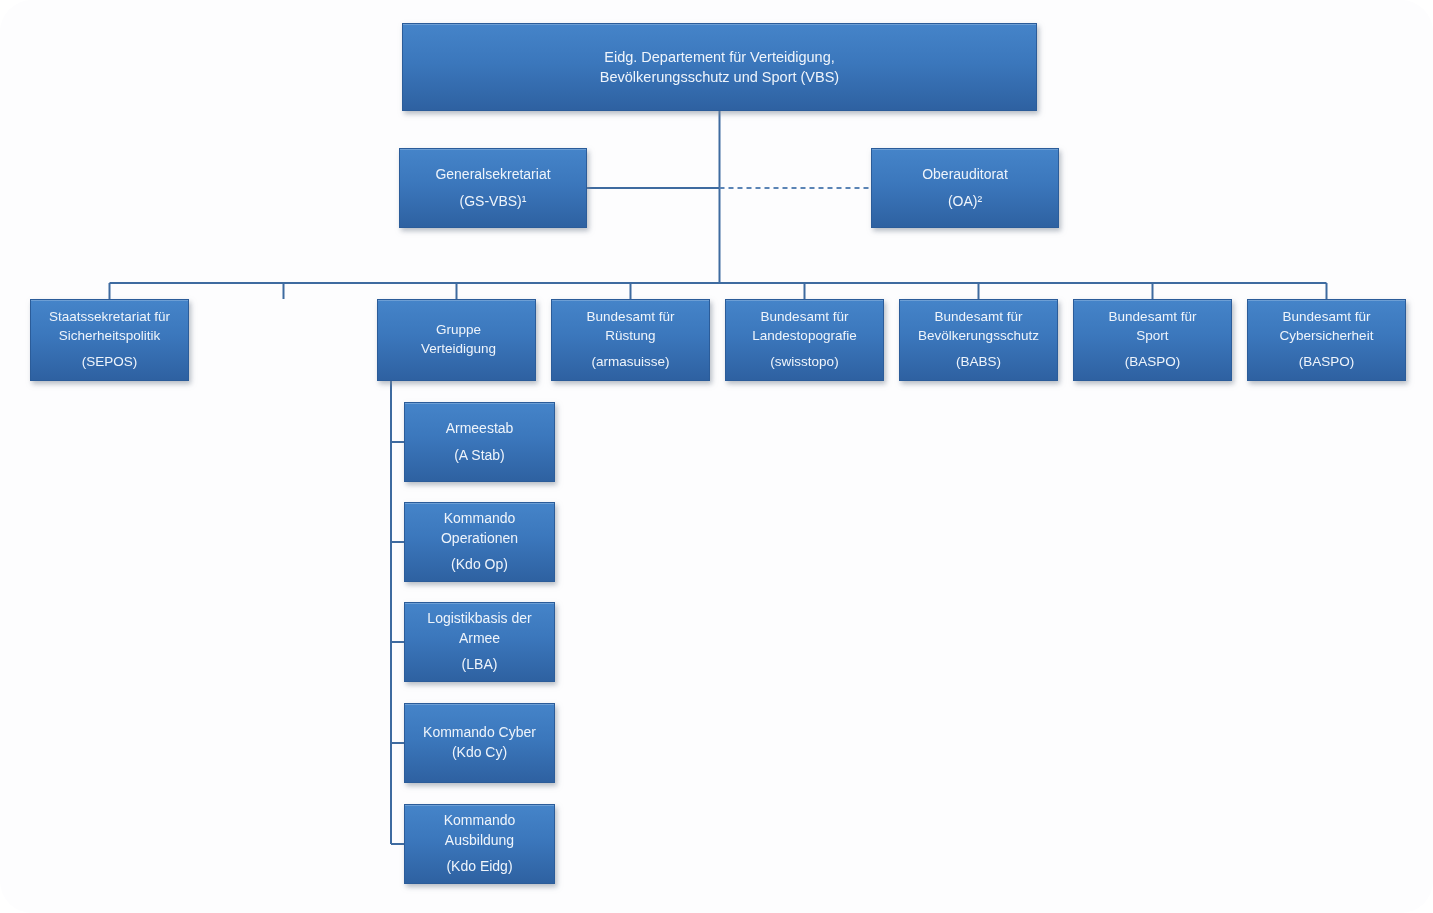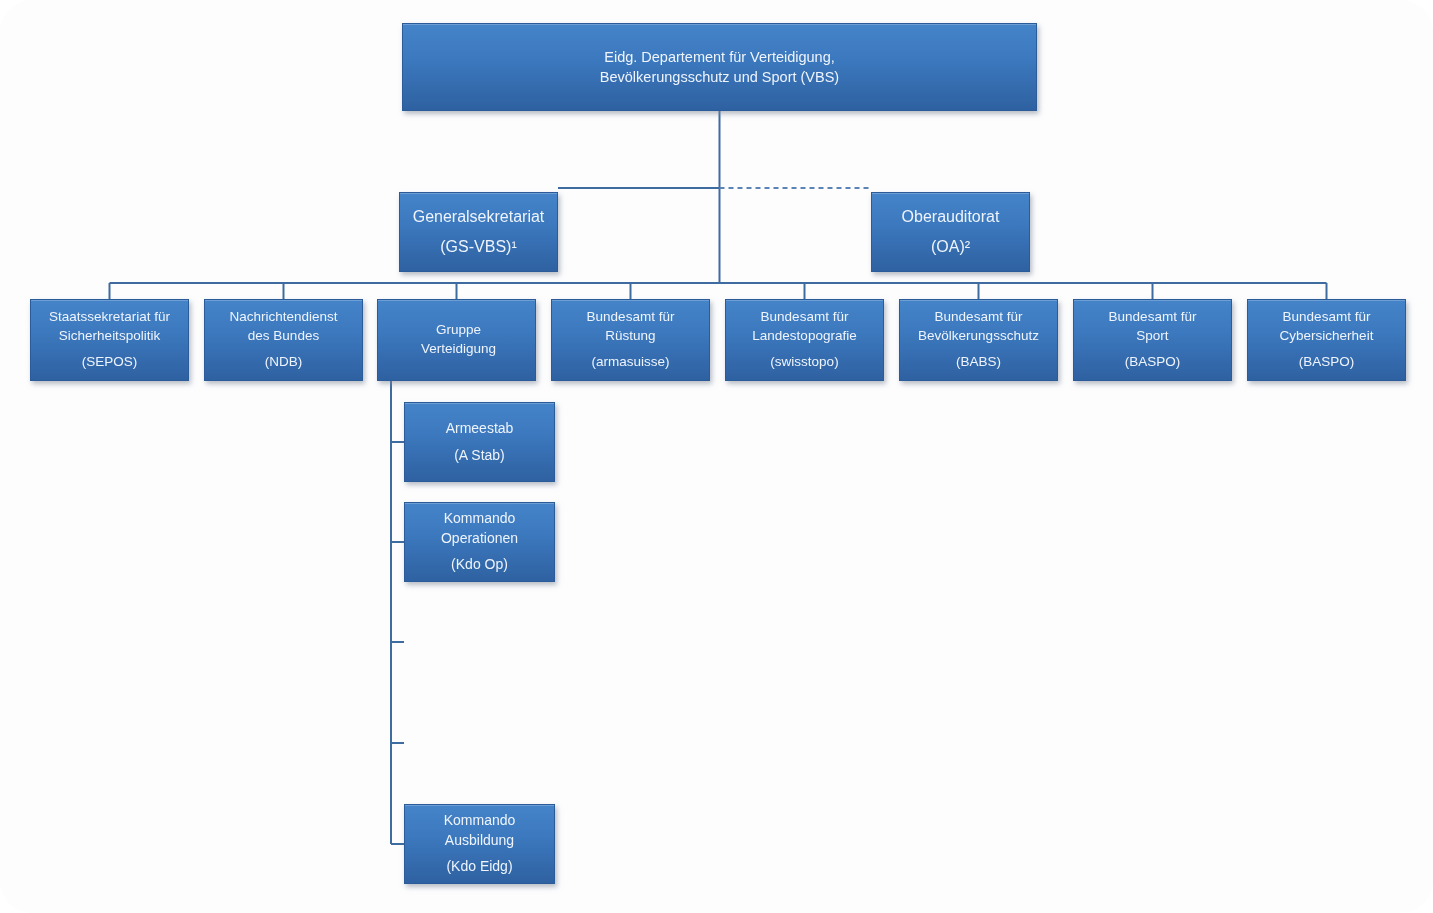--- a/index.html
+++ b/index.html
@@ -48,21 +48,21 @@
   }
   .node .name, .node .abbr {
     white-space: pre-line;
     line-height: 1.4;
   }
   .node .abbr { margin-top: 7px; }
   .node .abbr:empty { display: none; }
   .node.compact .abbr { margin-top: 0; }
 
   .lvl1 { left: 402px; top: 23px;  width: 635px; height: 88px; font-size: 14.5px; }
-  .lvl2 { width: 159px; height: 80px; font-size: 16px; margin-top: 44px; }
+  .lvl2 { width: 188px; height: 80px; font-size: 14px; }
   .lvl2.gs { left: 399px; top: 148px; }
   .lvl2.oa { left: 871px; top: 148px; }
   .lvl3 { top: 299px; width: 159px; height: 82px; font-size: 13.5px; }
   .lvl3.p0 { left: 30px; }
   .lvl3.p1 { left: 204px; }
   .lvl3.p2 { left: 377px; padding-left: 10px; }
   .lvl3.p3 { left: 551px; }
   .lvl3.p4 { left: 725px; }
   .lvl3.p5 { left: 899px; }
   .lvl3.p6 { left: 1073px; }
@@ -114,25 +114,20 @@
     <div class="name">Oberauditorat</div>
     <div class="abbr">(OA)²</div>
   </div>
 
   <div class="node lvl3 p0">
     <div class="name">Staatssekretariat für
 Sicherheitspolitik</div>
     <div class="abbr">(SEPOS)</div>
   </div>
 
-  <div class="node lvl3 p1">
-    <div class="name">Nachrichtendienst
-des Bundes</div>
-    <div class="abbr">(NDB)</div>
-  </div>
 
   <div class="node lvl3 p2">
     <div class="name">Gruppe
 Verteidigung</div>
 
   </div>
 
   <div class="node lvl3 p3">
     <div class="name">Bundesamt für
 Rüstung</div>
@@ -167,21 +162,30 @@
     <div class="name">Armeestab</div>
     <div class="abbr">(A Stab)</div>
   </div>
 
   <div class="node sub s1">
     <div class="name">Kommando
 Operationen</div>
     <div class="abbr">(Kdo Op)</div>
   </div>
 
+  <div class="node sub s2">
+    <div class="name">Logistikbasis der
+Armee</div>
+    <div class="abbr">(LBA)</div>
+  </div>
 
+  <div class="node sub s3 compact">
+    <div class="name">Kommando Cyber</div>
+    <div class="abbr">(Kdo Cy)</div>
+  </div>
 
   <div class="node sub s4">
     <div class="name">Kommando
 Ausbildung</div>
     <div class="abbr">(Kdo Eidg)</div>
   </div>
 
 </div>
 
 </body></html>

